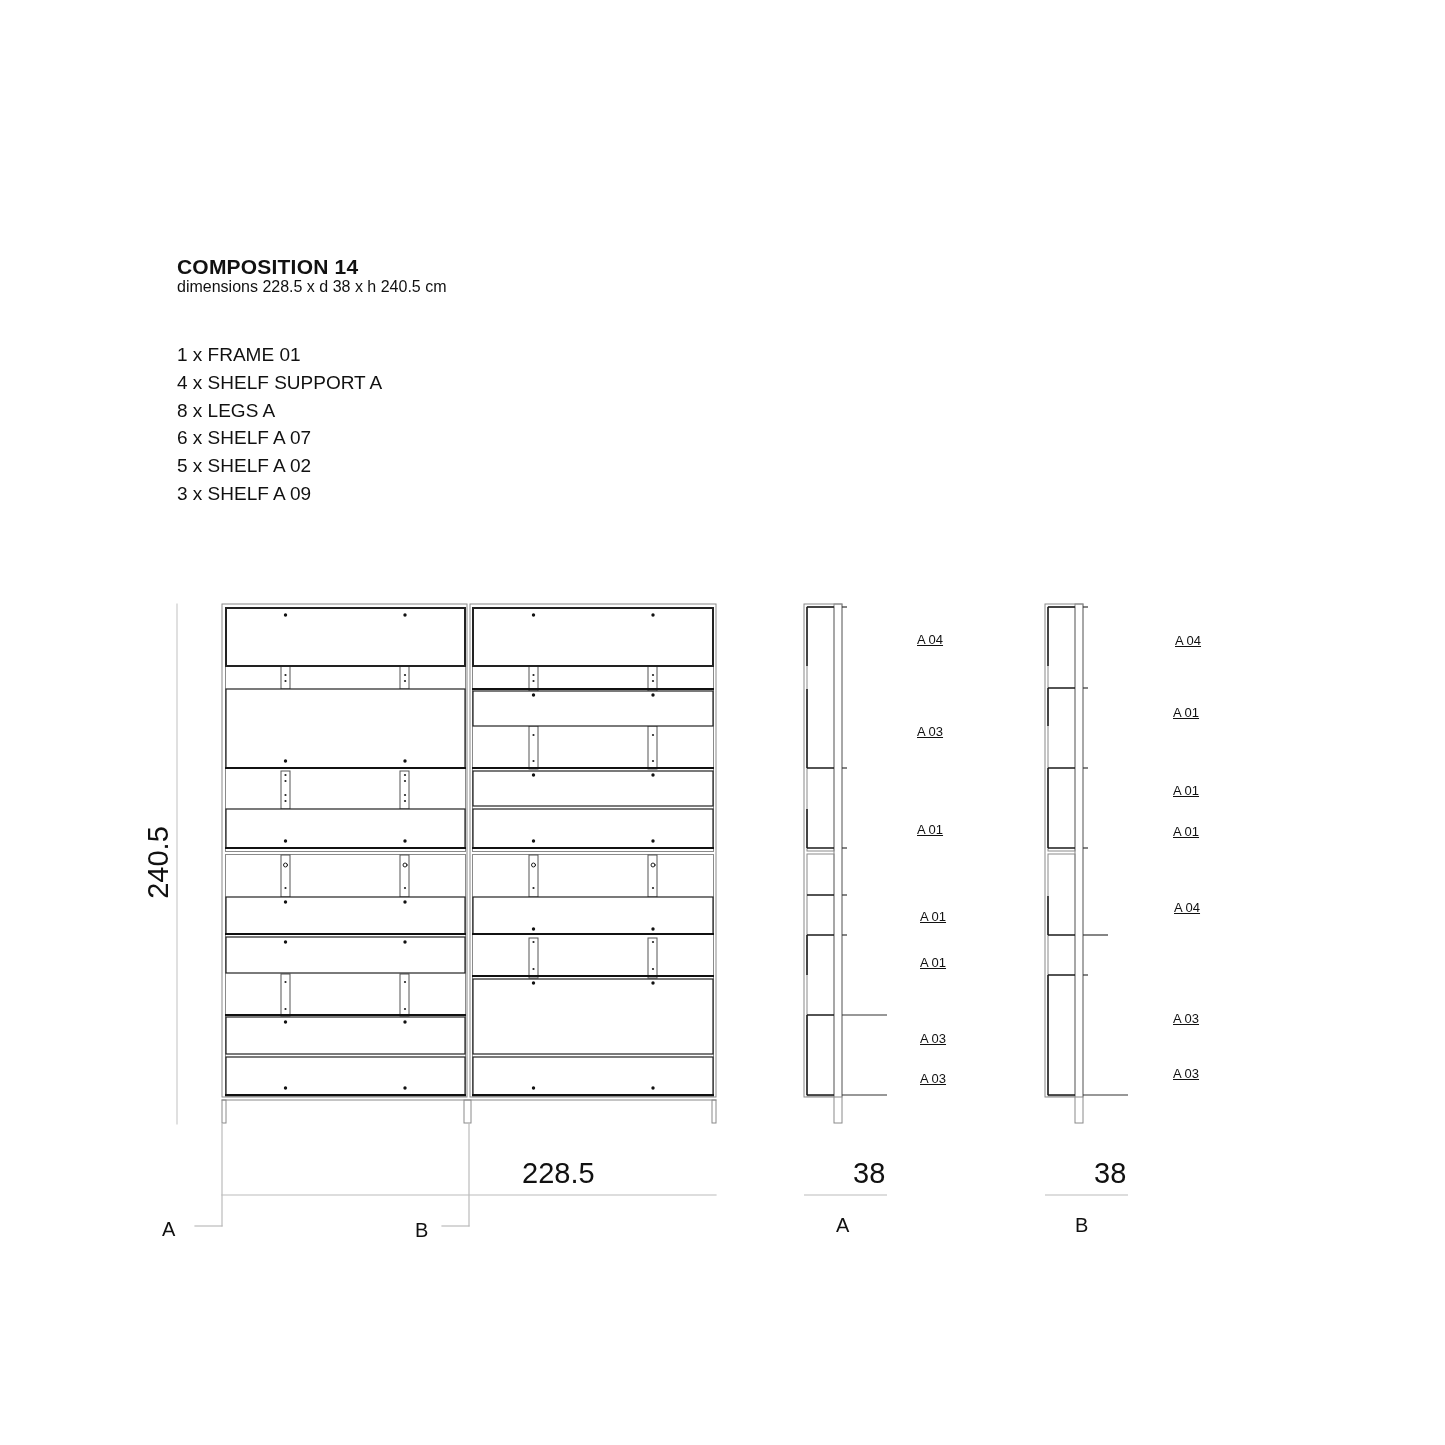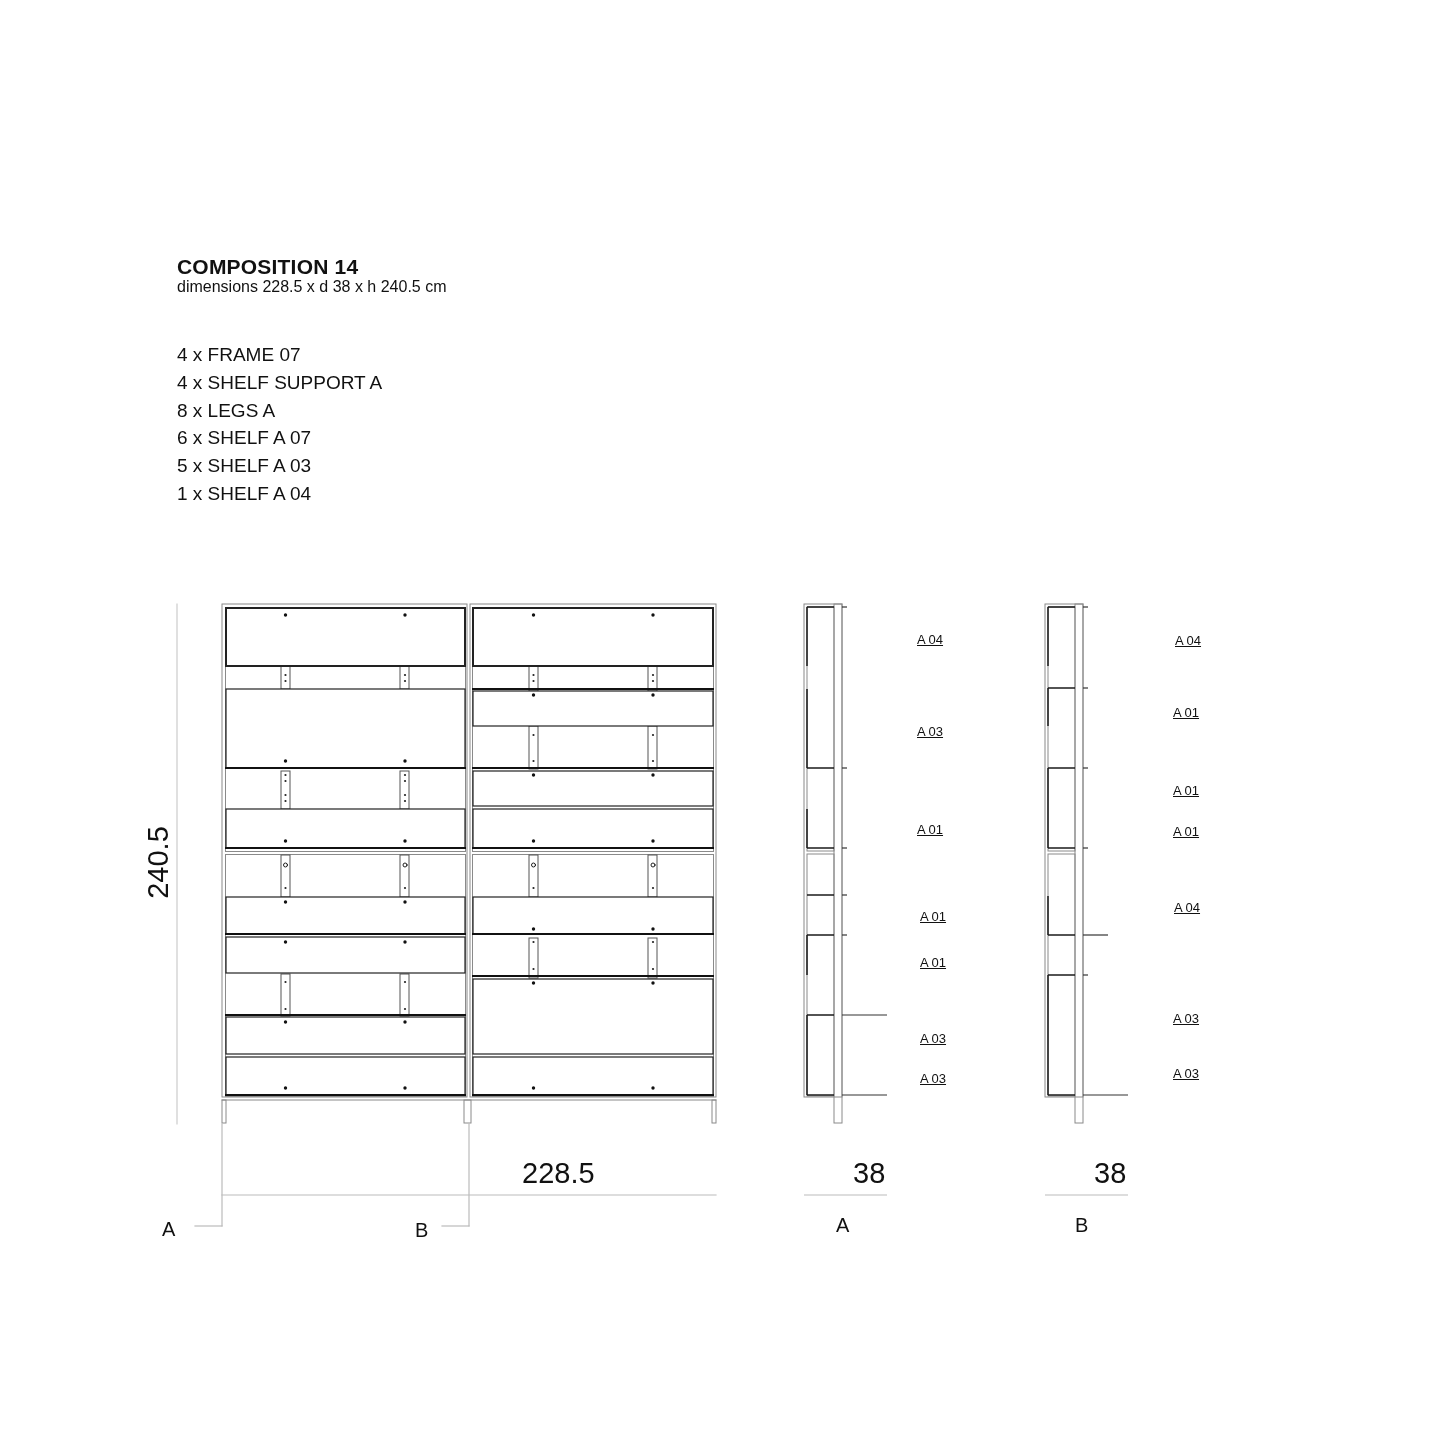--- a/index.html
+++ b/index.html
@@ -70,26 +70,26 @@
       font-size: 20px;
     }
   </style>
 </head>
 <body>
 
 <div class="title">COMPOSITION 14</div>
 <div class="subtitle">dimensions 228.5 x d 38 x h 240.5 cm</div>
 
 <ul class="parts">
-  <li>4 x FRAME 07</li>
+  <li>1 x FRAME 01</li>
   <li>4 x SHELF SUPPORT A</li>
   <li>8 x LEGS A</li>
   <li>6 x SHELF A 07</li>
-  <li>5 x SHELF A 03</li>
-  <li>1 x SHELF A 04</li>
+  <li>5 x SHELF A 02</li>
+  <li>3 x SHELF A 09</li>
 </ul>
 
 <svg class="drawing" width="1445" height="1445" viewBox="0 0 1445 1445" xmlns="http://www.w3.org/2000/svg">
   <defs>
     <g id="dot">
         <circle r="1.6" fill="#111"></circle>
       </g>
   </defs>
 
   <g fill="none" stroke-linecap="square">

